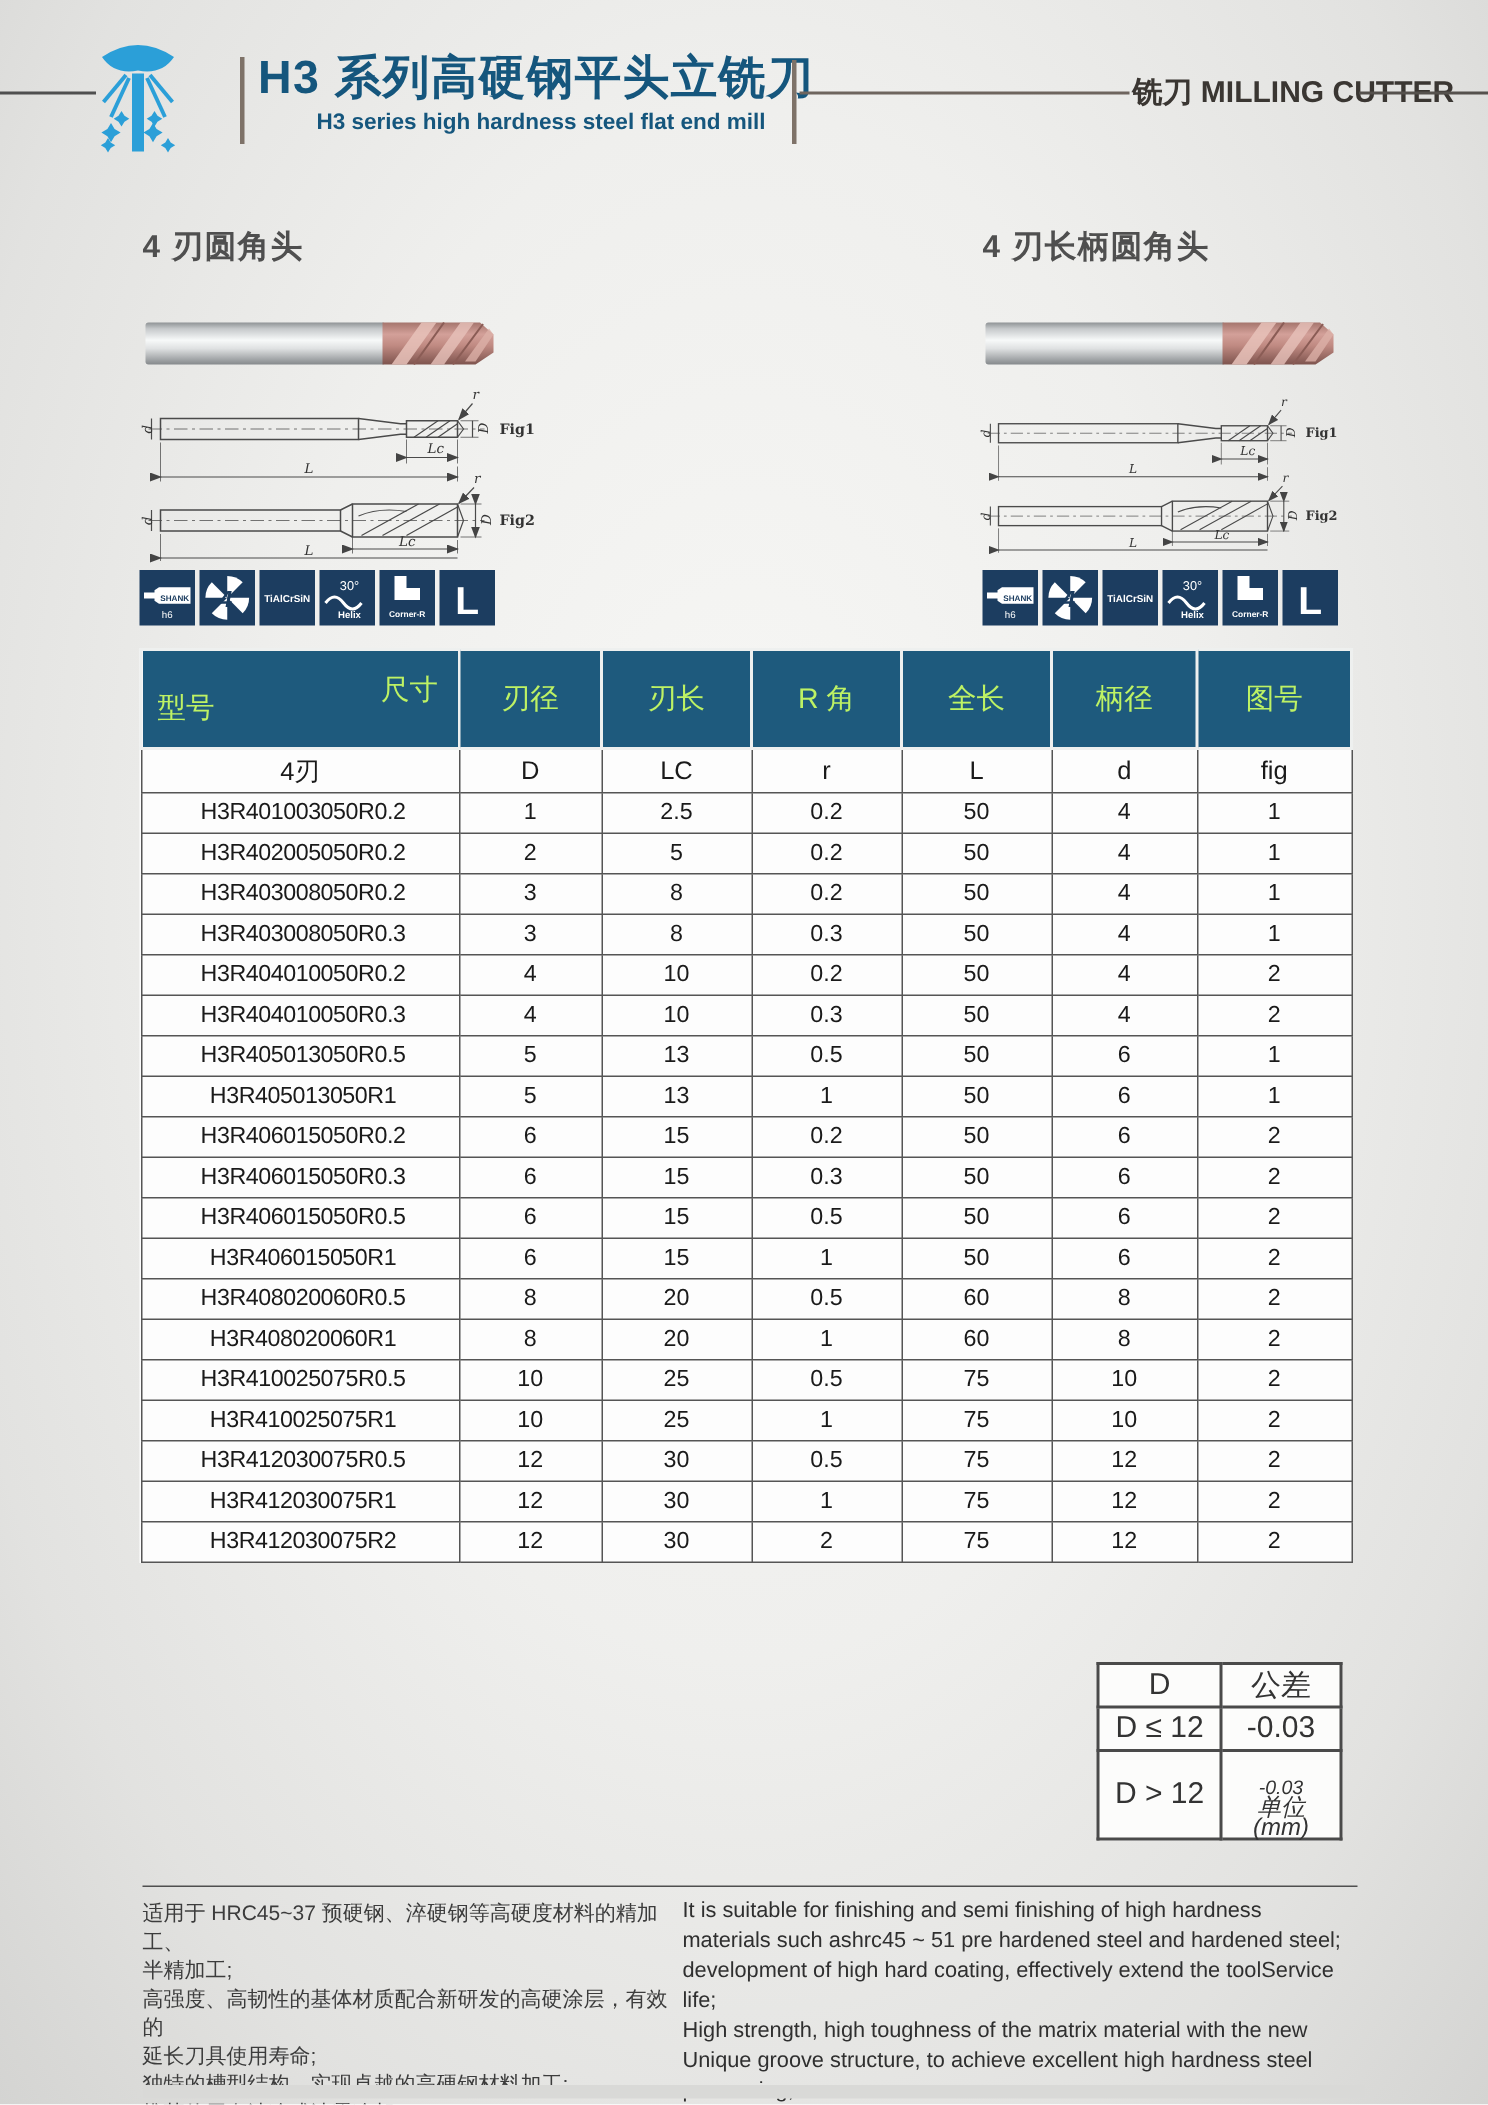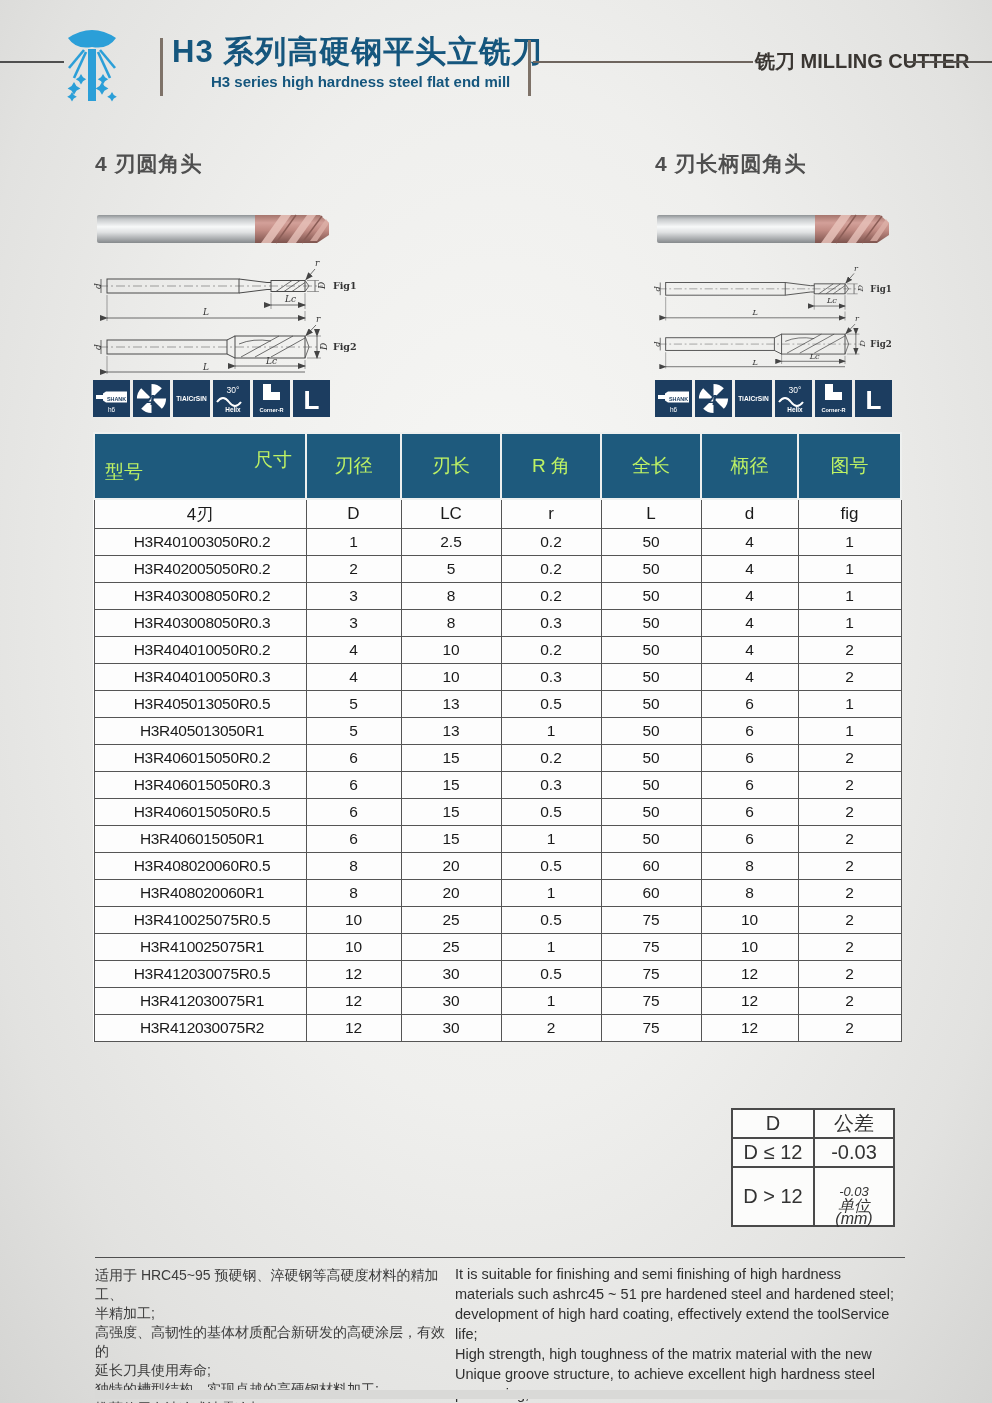--- a/index.html
+++ b/index.html
@@ -586,21 +586,21 @@
       <td class="small">
         <div>-0.03</div>
         <div class="unit">单位 (mm)</div>
       </td>
     </tr>
   </tbody>
     </table>
 
   <div class="foot-rule"></div>
   <div class="foot-cn">
-      <div>适用于 HRC45~95 预硬钢、淬硬钢等高硬度材料的精加工、</div>
+      <div>适用于 HRC45~37 预硬钢、淬硬钢等高硬度材料的精加工、</div>
       <div>半精加工;</div>
       <div>高强度、高韧性的基体材质配合新研发的高硬涂层，有效的</div>
       <div>延长刀具使用寿命;</div>
       <div>独特的槽型结构，实现卓越的高硬钢材料加工;</div>
       <div>推荐使用有油冷或油雾冷却。</div>
     </div>
   <div class="foot-en">
       <div>It is suitable for finishing and semi finishing of high hardness</div>
       <div> materials such ashrc45 ~ 51 pre hardened steel and hardened steel;</div>
       <div>development of high hard coating, effectively extend the toolService life;</div>

